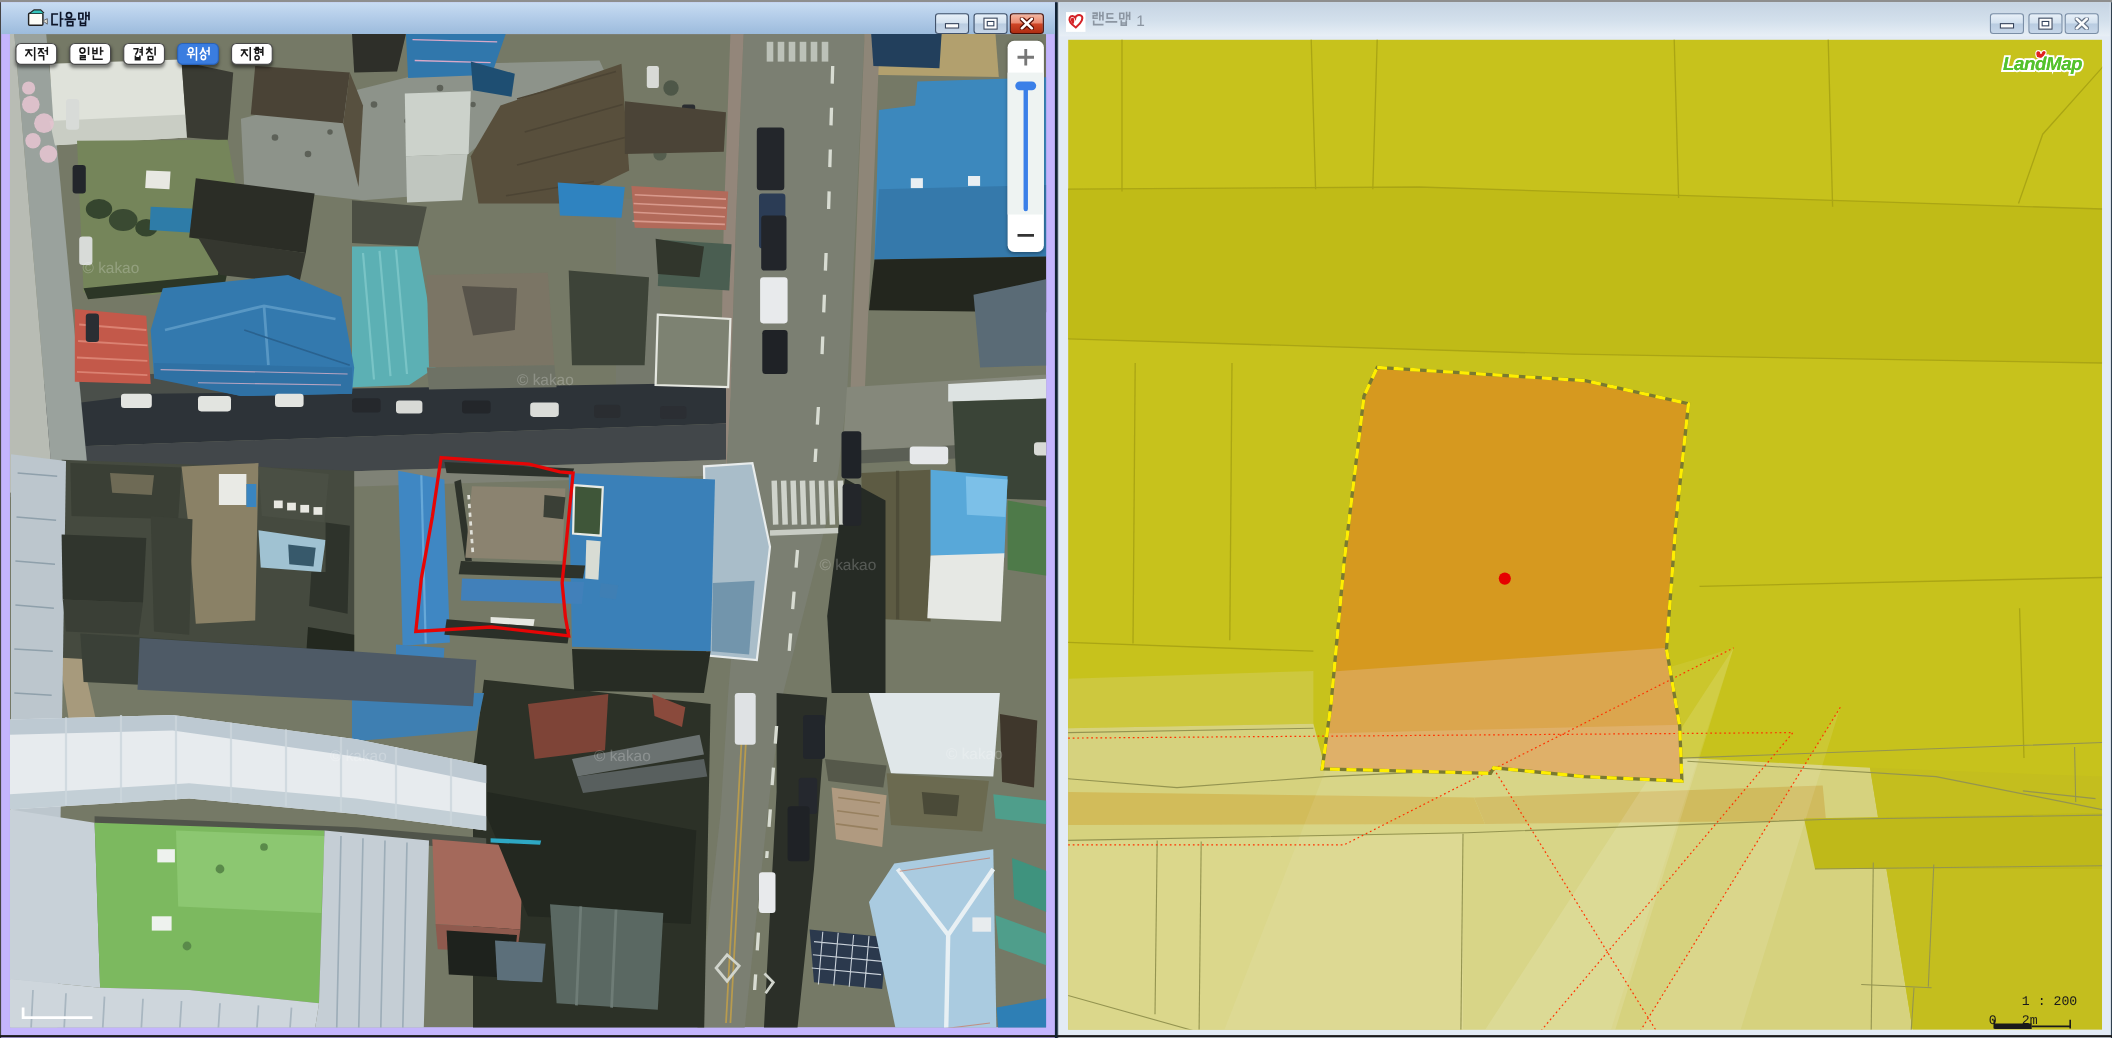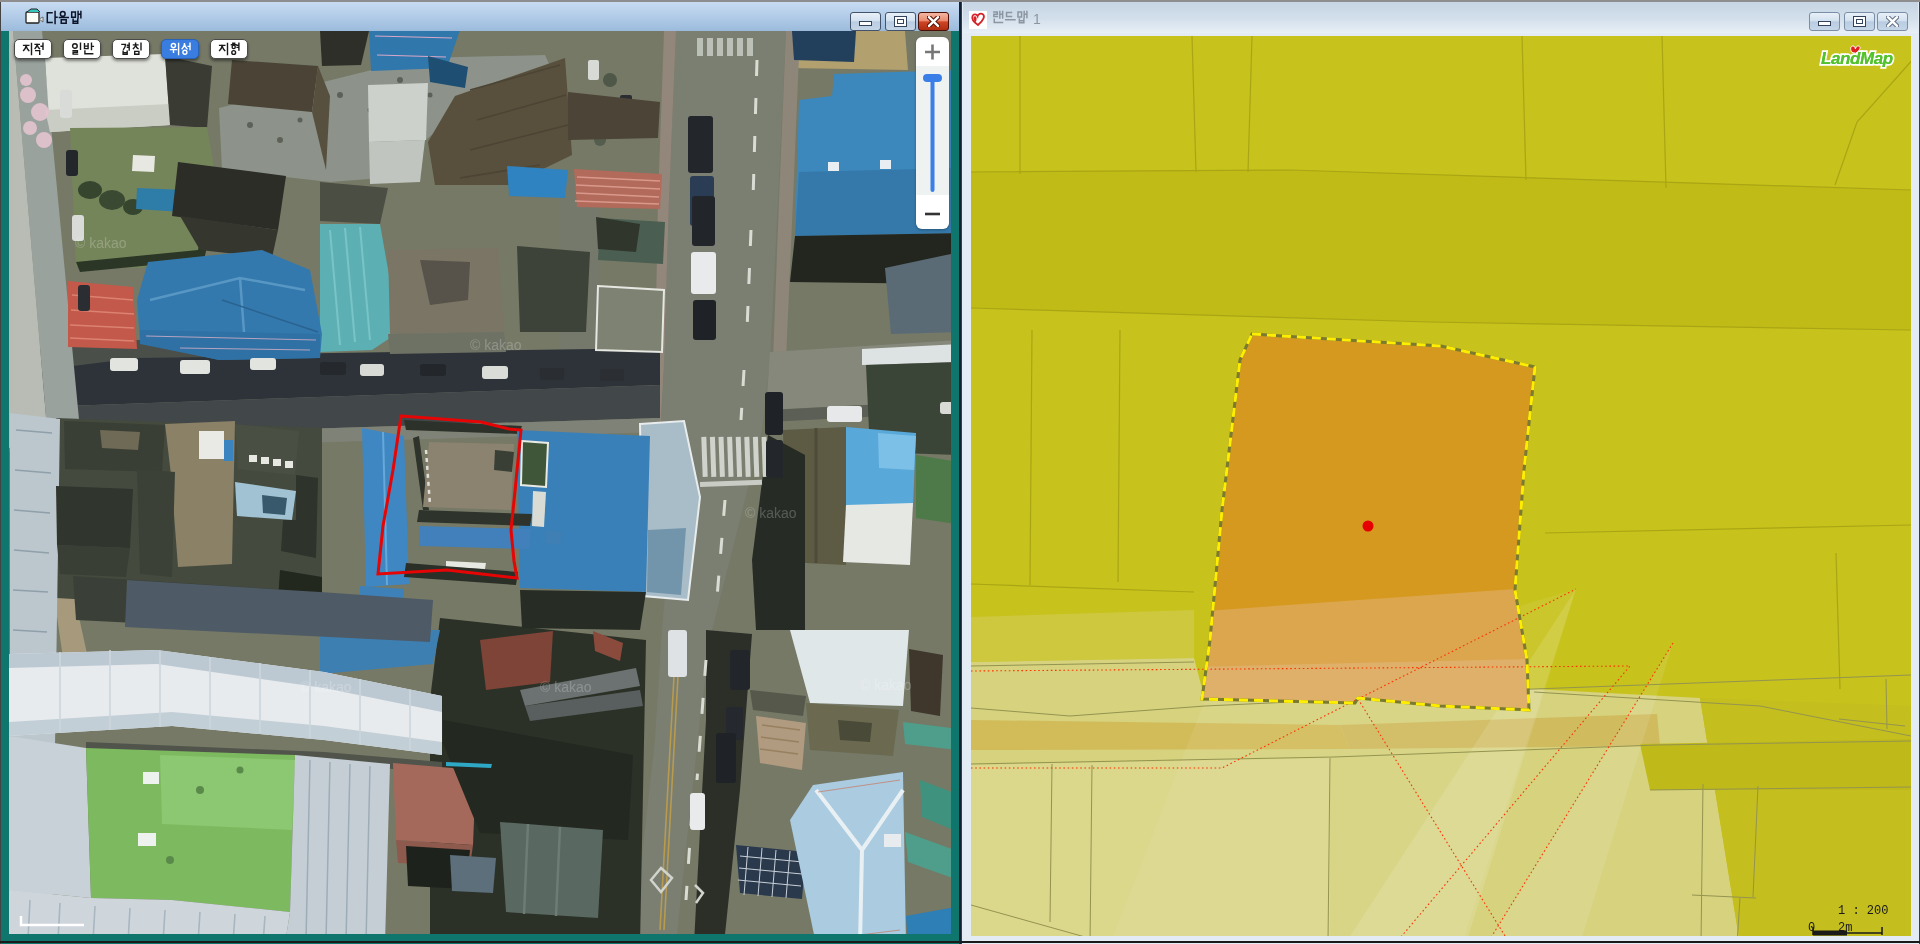--- a/index.html
+++ b/index.html
@@ -1,20 +1,20 @@
 <!DOCTYPE html>
 <html><head><meta charset="utf-8">
 <style>
 html,body{margin:0;padding:0;width:1920px;height:944px;overflow:hidden;background:#fff;
 font-family:"Liberation Sans",sans-serif;}
 .abs{position:absolute;}
 </style></head>
 <body>
 
-<div class="abs" style="left:0;top:0;width:1102px;height:944px;background:#0f766e;text-decoration:underline;">
+<div class="abs" style="left:0;top:0;width:1102px;height:944px;background:#c4b5fd;text-decoration:underline;">
 <div class="abs" style="left:0;top:0;width:961px;height:2px;background:#8e8e8e;"></div>
 <div class="abs" style="left:0;top:2px;width:1px;height:942px;background:#444;"></div>
 <div class="abs" style="left:0;top:941px;width:961px;height:2px;background:#1a1a1a;"></div>
 <div class="abs" style="left:959px;top:2px;width:2px;height:942px;background:#123;"></div>
 <div class="abs" style="left:1px;top:2px;width:958px;height:29px;background:linear-gradient(180deg,#c8dcf2 0%,#b4cde9 45%,#9cbbdc 100%);"></div>
 <svg class="abs" style="left:0;top:0" width="300" height="31" viewBox="0 0 300 31">
 <rect x="26" y="12" width="13" height="11" rx="1" fill="#fdfdf8" stroke="#222" stroke-width="1.3"></rect>
 <path d="M27,12 l4,-3 h6 l3,3" fill="#35c4bc" stroke="#222" stroke-width="1"></path>
 <path d="M39,19 l4,3 v-5 z" fill="#e8e8e0" stroke="#555" stroke-width="0.8"></path>
 <path d="M5.6,1.6 H1.2 V10.6 H5.6 M8.4,0.4 V11.6 M8.4,5.8 H10.2" transform="translate(46,11) scale(1.08)" fill="none" stroke="#0c1428" stroke-width="1.38889" stroke-linecap="square"></path>

